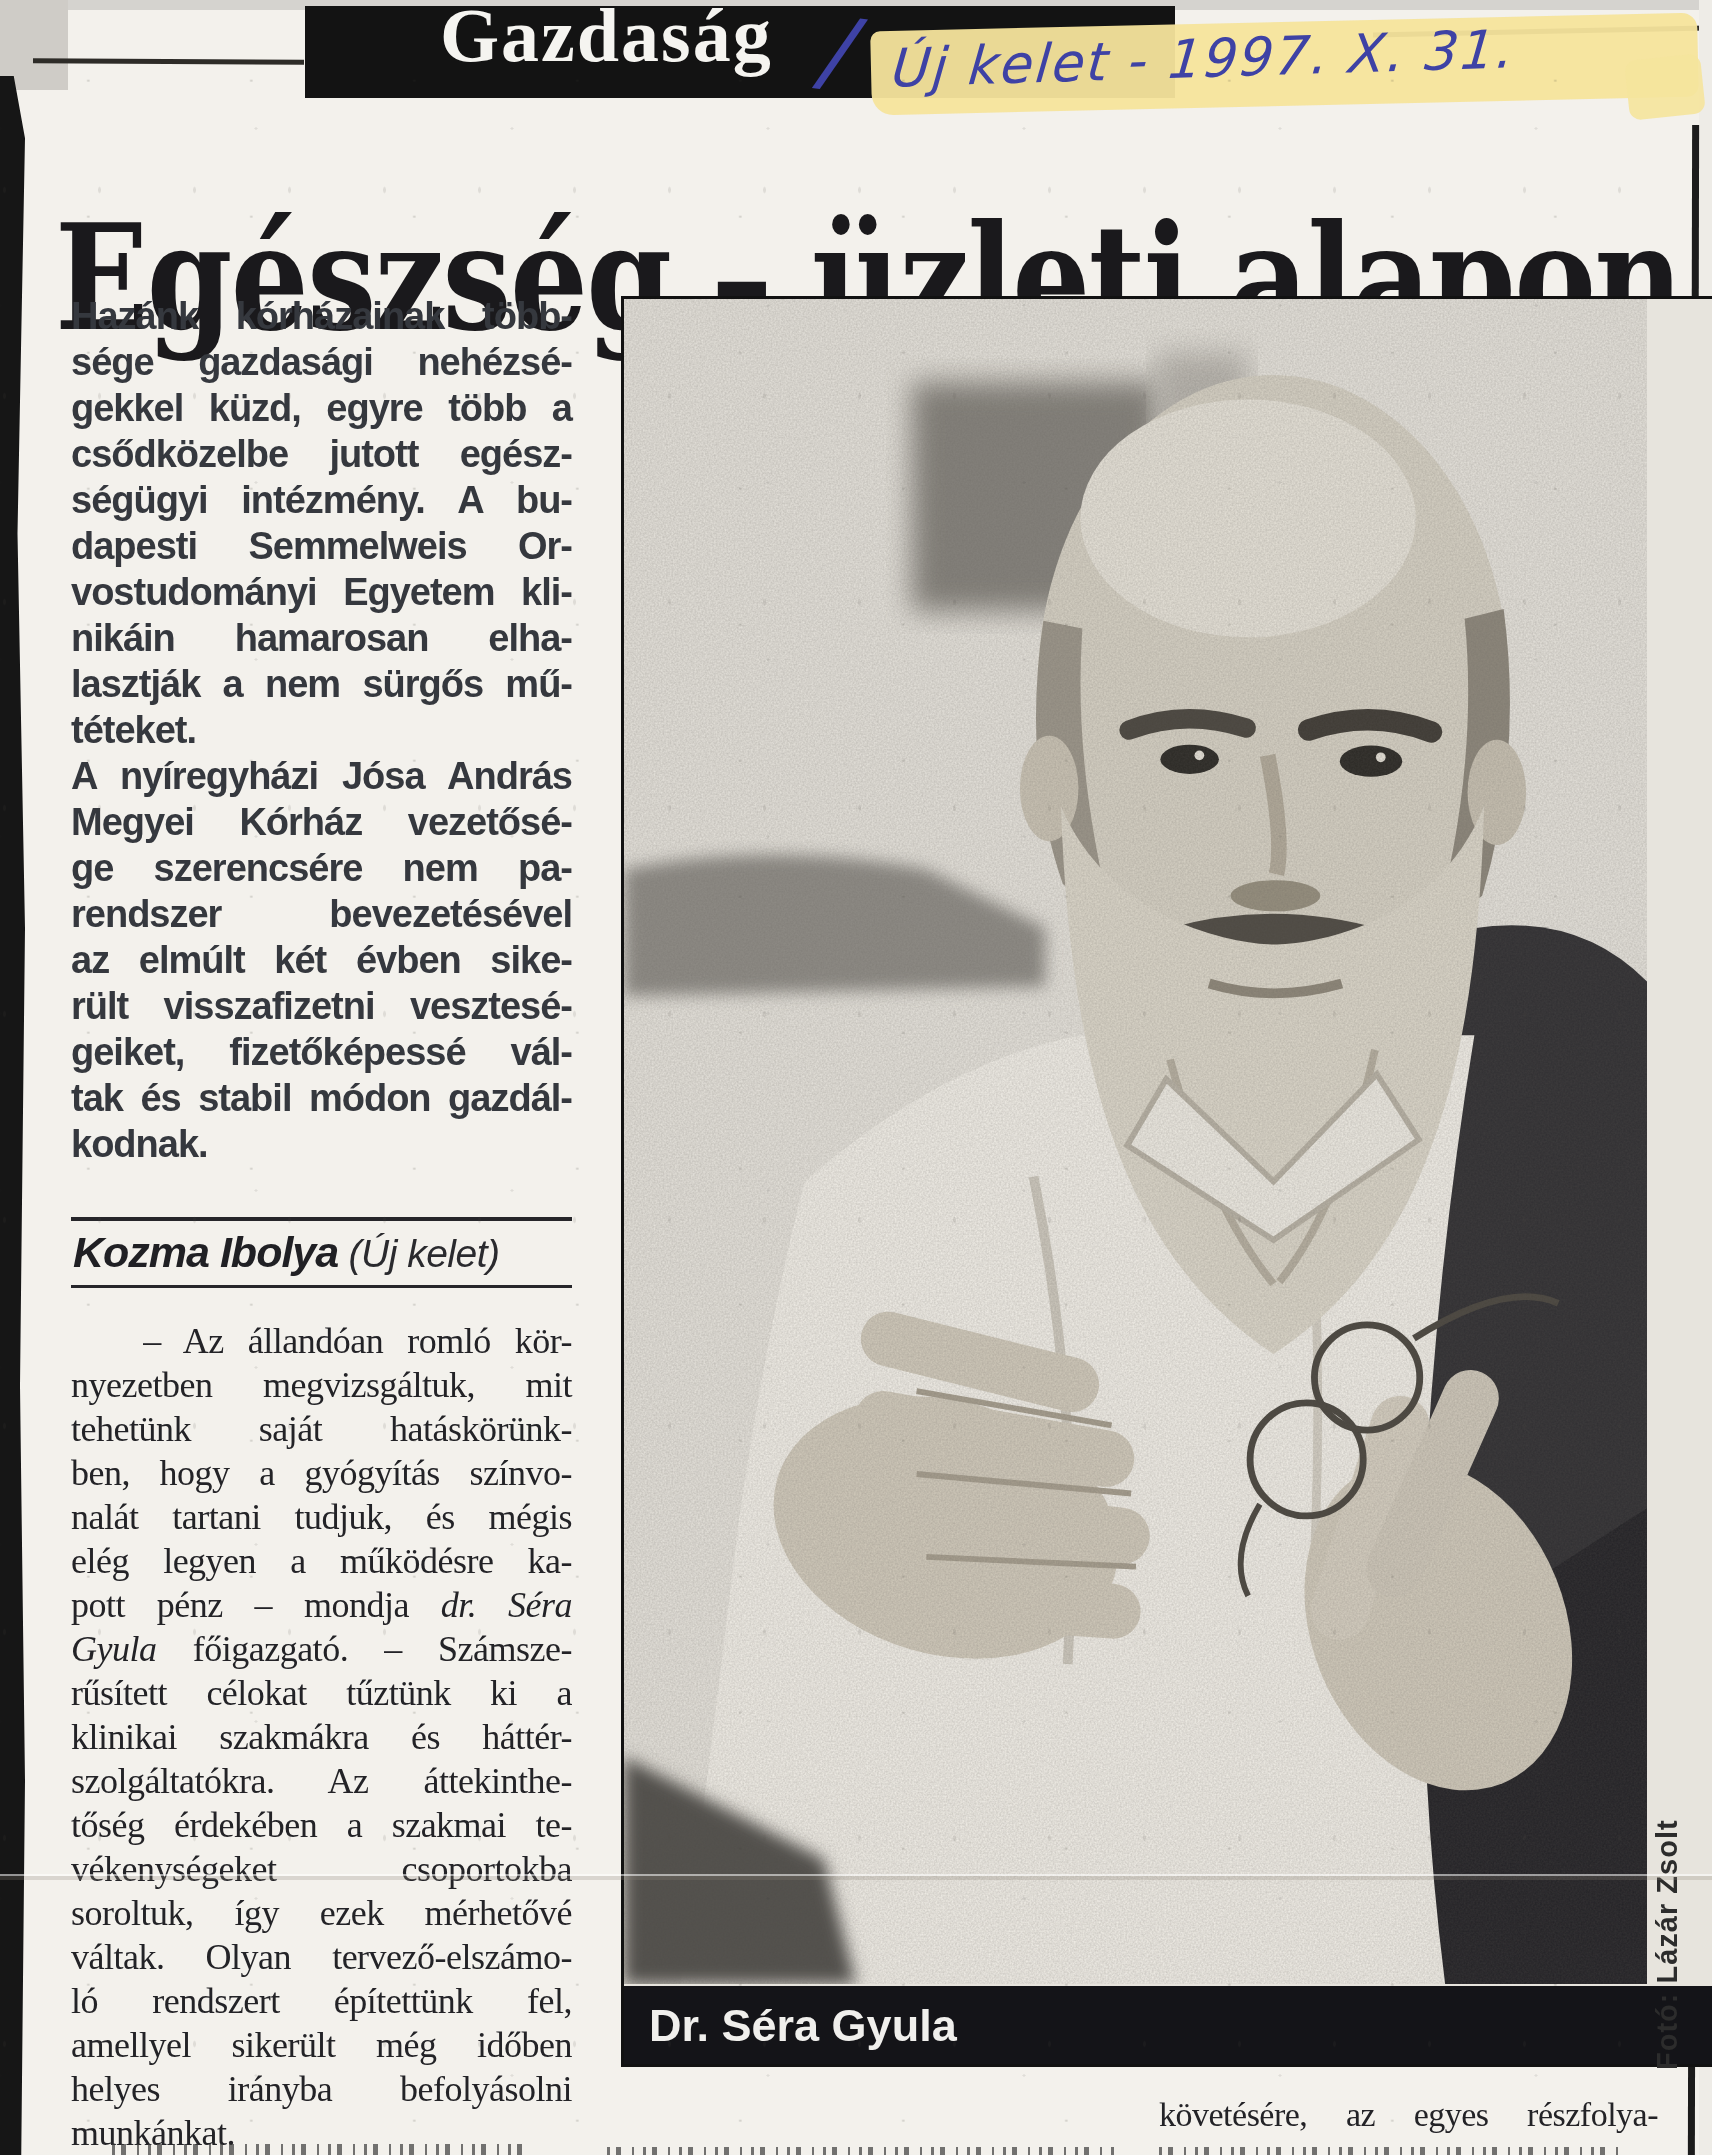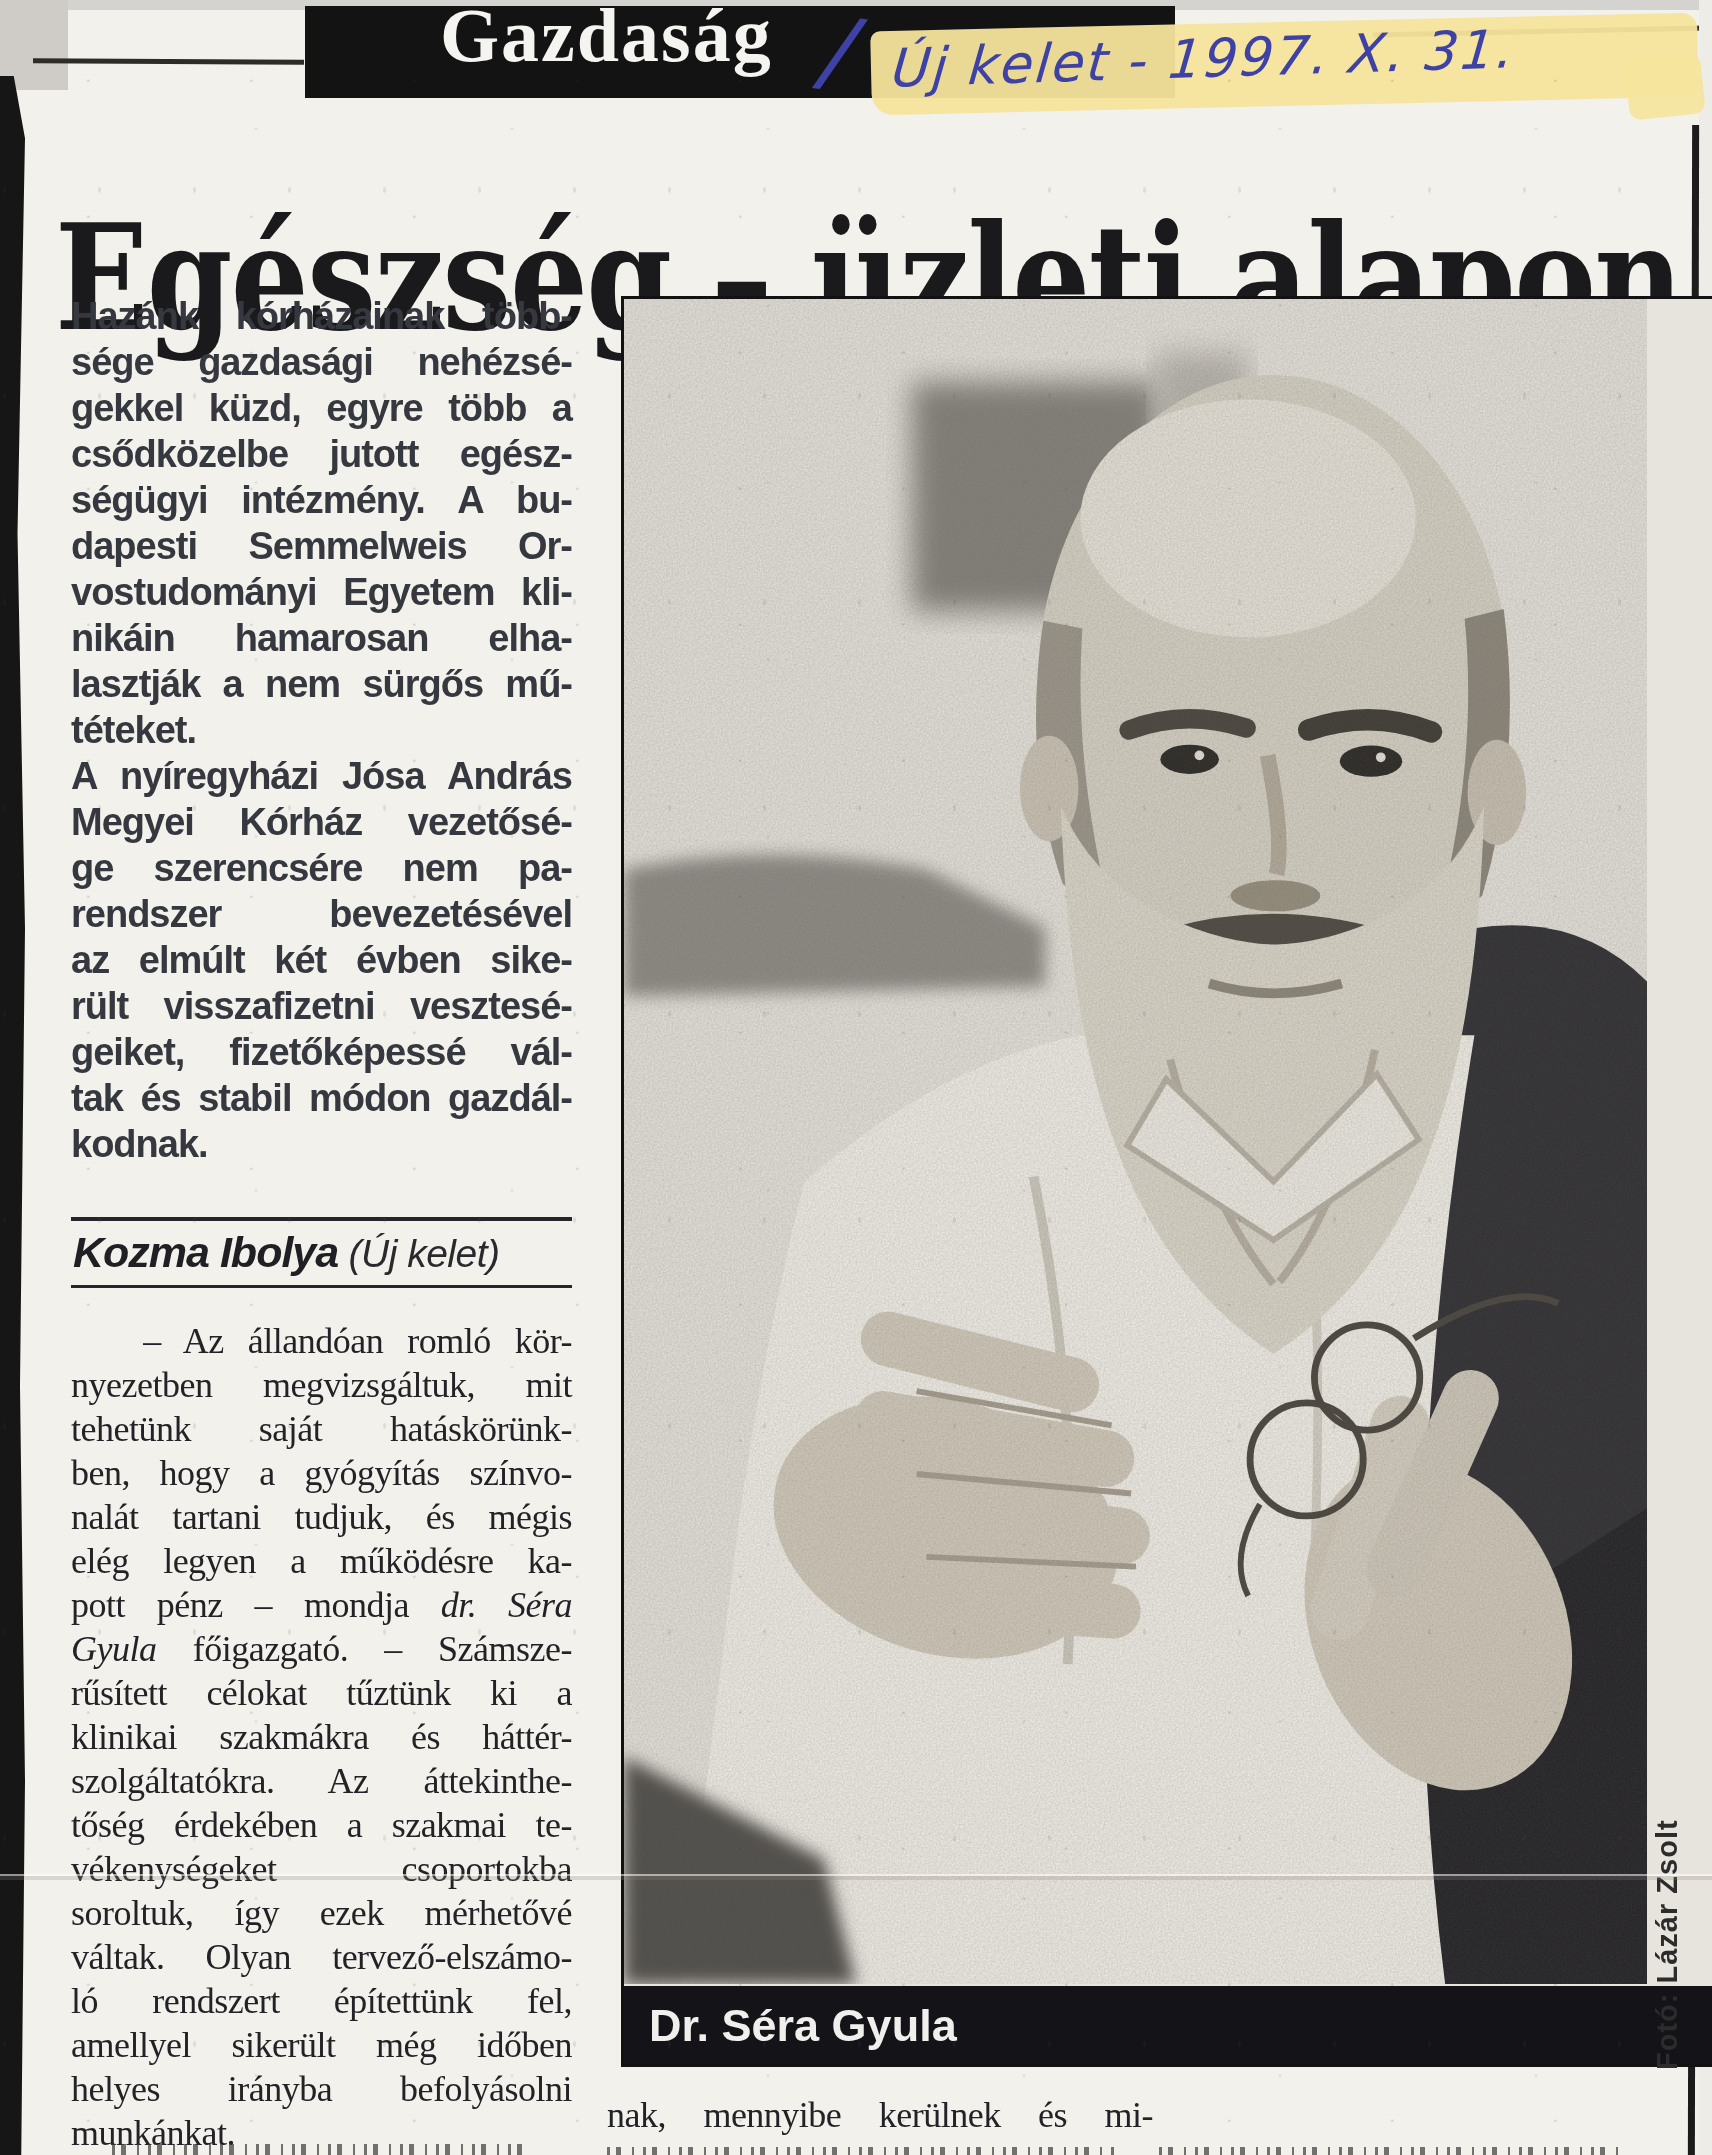--- a/index.html
+++ b/index.html
@@ -248,22 +248,22 @@
 
       <rect width="1049" height="1728" filter="url(#grain)" opacity="0.32"></rect>
     </svg>
     <figcaption class="caption">
       <span>Dr. Séra Gyula</span>
     </figcaption>
   </figure>
 
   <div class="credit">Fotó: Lázár Zsolt</div>
 
-  <div class="bot-col bot-mid">
-      <div class="tline"><span>nak, mennyibe kerülnek és mi-</span></div>
+  <div class="bot-col bot-right">
+      <div class="tline"><span>követésére, az egyes részfolya-</span></div>
     </div>
 
   <div class="clip-line clip-left"></div>
   <div class="clip-line clip-mid"></div>
   <div class="clip-line clip-right"></div>
 
   <div class="crease"></div>
   <div class="noise"></div>
 </div>
 

